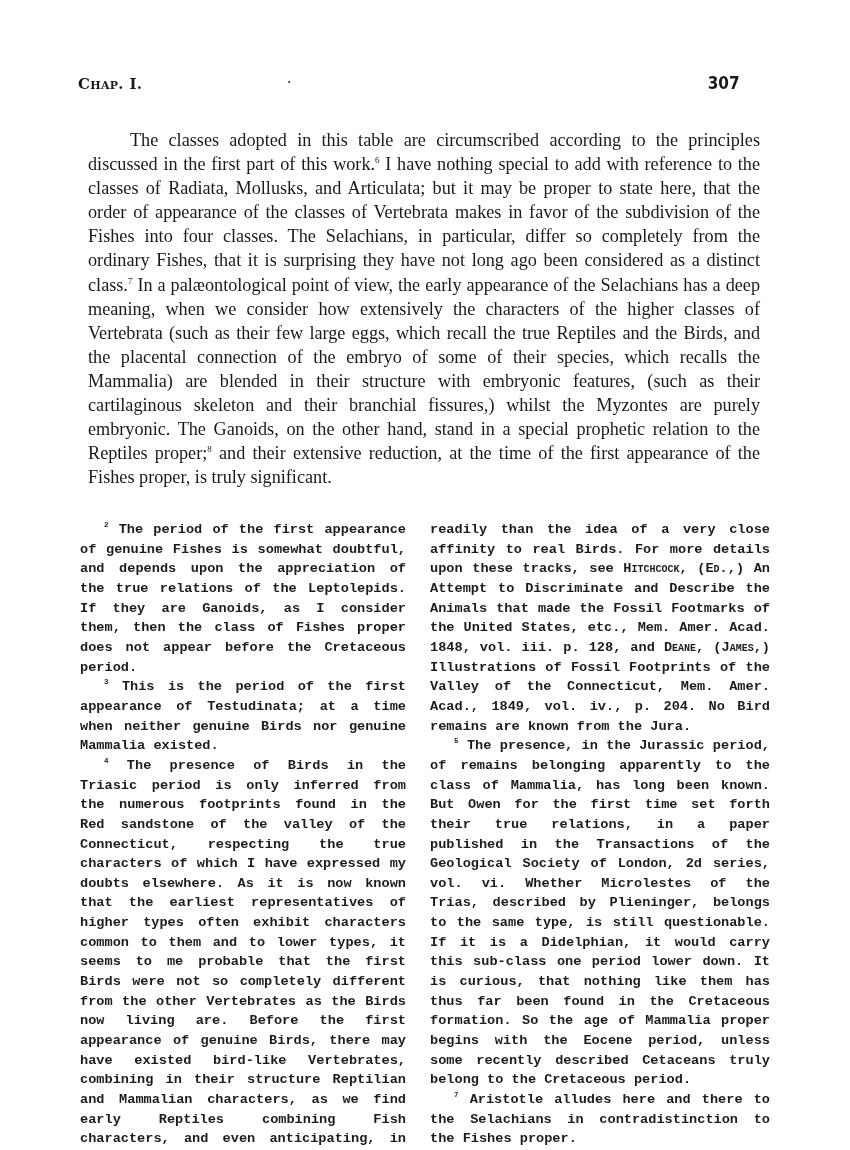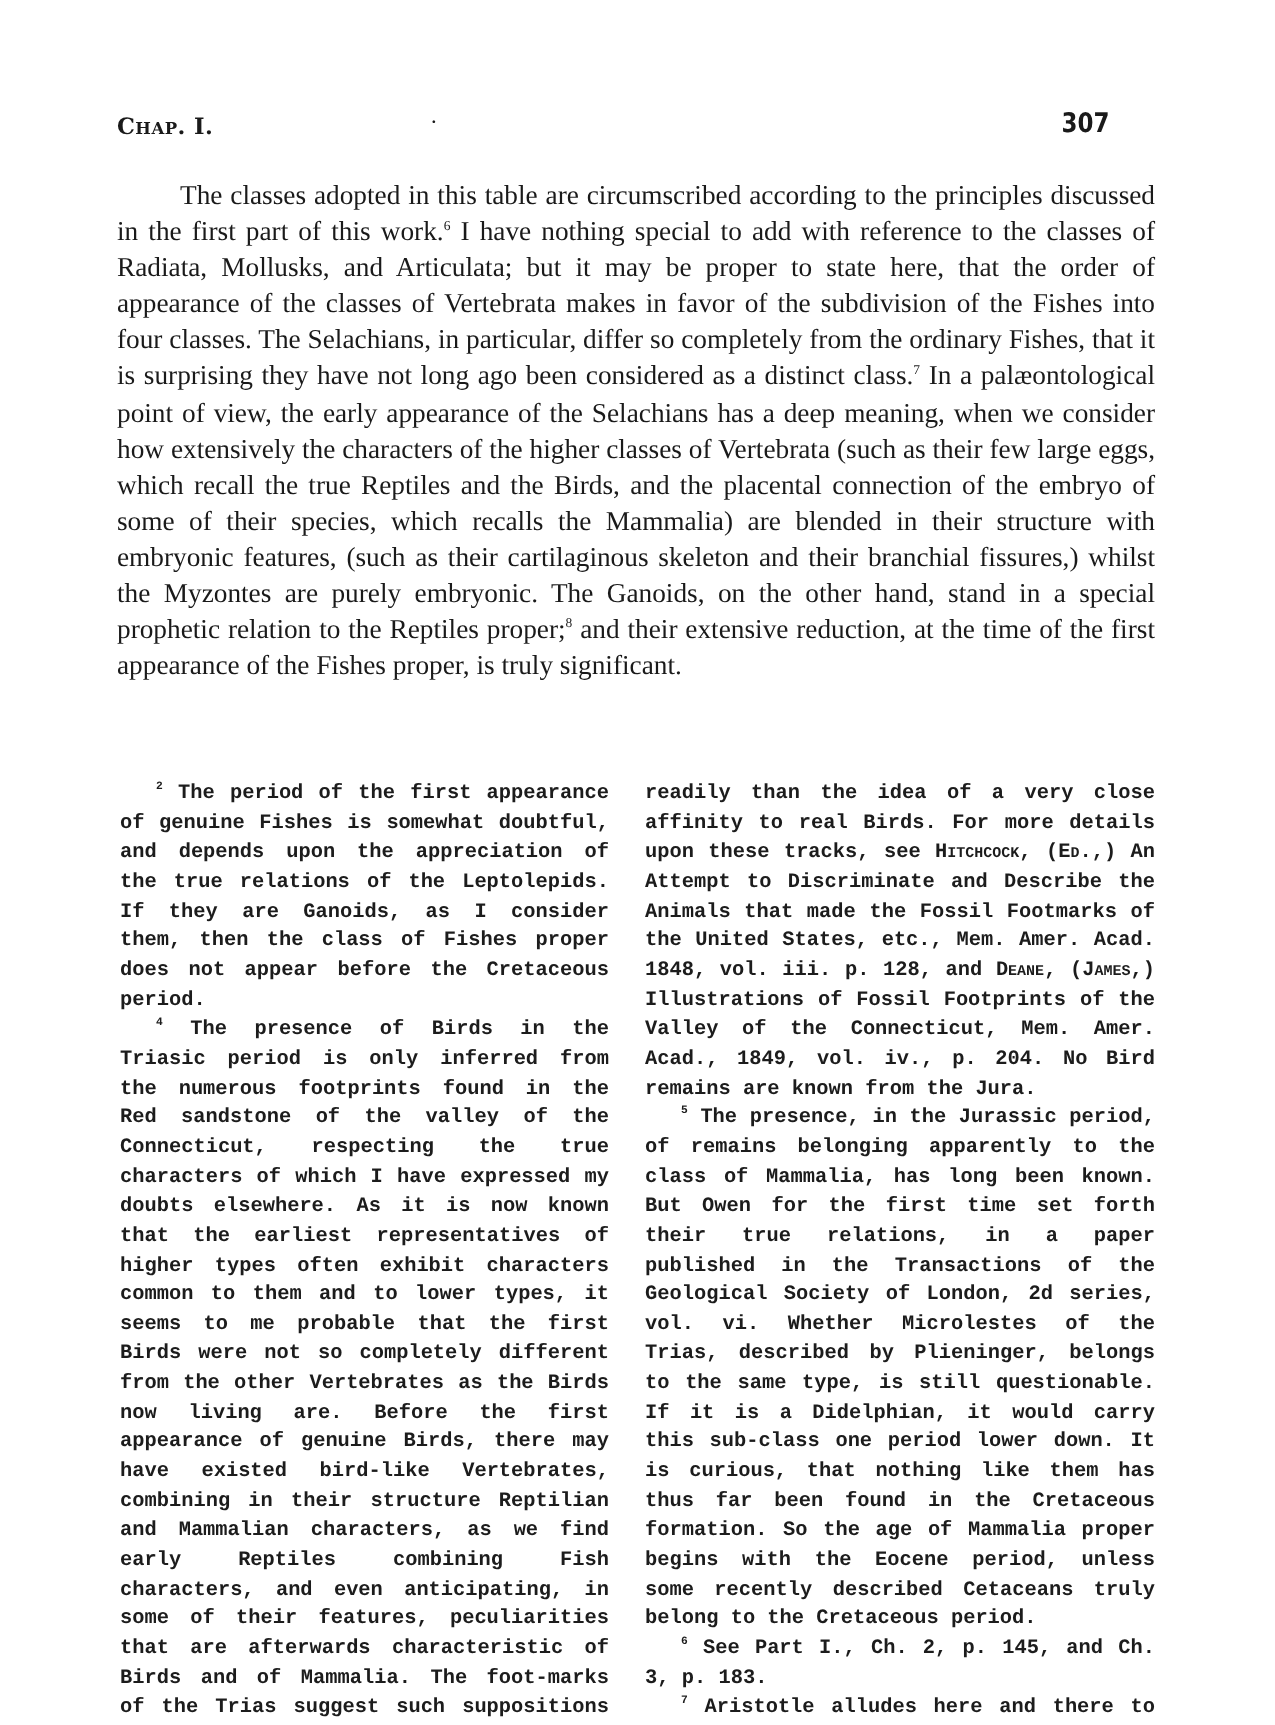--- a/index.html
+++ b/index.html
@@ -63,21 +63,21 @@
     left: 78px;
     top: 118px;
     width: 692px;
     font-family: "Liberation Serif", "DejaVu Serif", serif;
     font-size: 18.2px;
     line-height: 24.1px;
     text-align: justify;
     margin: 0;
   }
   .main-text p {
-    margin: 0;
+    margin: 10px;
     text-indent: 42px;
   }
   sup {
     font-size: 9px;
     line-height: 0;
     vertical-align: 7px;
   }
   .notes {
     position: absolute;
     top: 520px;
@@ -108,23 +108,23 @@
     <span class="rh-dot">·</span>
     <span class="rh-right">307</span>
   </div>
 
   <div class="main-text">
     <p><span>The classes adopted in this table are circumscribed according to the principles discussed in the first part of this work.</span><sup>6</sup><span> I have nothing special to add with reference to the classes of Radiata, Mollusks, and Articulata; but it may be proper to state here, that the order of appearance of the classes of Vertebrata makes in favor of the subdivision of the Fishes into four classes.  The Selachians, in particular, differ so completely from the ordinary Fishes, that it is surprising they have not long ago been considered as a distinct class.</span><sup>7</sup><span>  In a palæontological point of view, the early appearance of the Selachians has a deep meaning, when we consider how extensively the characters of the higher classes of Vertebrata (such as their few large eggs, which recall the true Reptiles and the Birds, and the placental connection of the embryo of some of their species, which recalls the Mammalia) are blended in their structure with embryonic features, (such as their cartilaginous skeleton and their branchial fissures,) whilst the Myzontes are purely embryonic.  The Ganoids, on the other hand, stand in a special prophetic relation to the Reptiles proper;</span><sup>8</sup><span> and their extensive reduction, at the time of the first appearance of the Fishes proper, is truly significant.</span></p>
   </div>
 
   <div class="notes left">
     <p class="note"><sup>2</sup> <span>The period of the first appearance of genuine Fishes is somewhat doubtful, and depends upon the appreciation of the true relations of the Leptolepids. If they are Ganoids, as I consider them, then the class of Fishes proper does not appear before the Cretaceous period.</span></p>
+    <p class="note"><sup>3</sup> <span>This is the period of the first appearance of Testudinata; at a time when neither genuine Birds nor genuine Mammalia existed.</span></p>
     <p class="note"><sup>4</sup> <span>The presence of Birds in the Triasic period is only inferred from the numerous footprints found in the Red sandstone of the valley of the Connecticut, respecting the true characters of which I have expressed my doubts elsewhere.  As it is now known that the earliest representatives of higher types often exhibit characters common to them and to lower types, it seems to me probable that the first Birds were not so completely different from the other Vertebrates as the Birds now living are.  Before the first appearance of genuine Birds, there may have existed bird-like Vertebrates, combining in their structure Reptilian and Mammalian characters, as we find early Reptiles combining Fish characters, and even anticipating, in some of their features, peculiarities that are afterwards characteristic of Birds and of Mammalia.  The foot-marks of the Trias suggest such suppositions much more</span></p>
   </div>
 
   <div class="notes right">
     <p class="note cont"><span>readily than the idea of a very close affinity to real Birds.  For more details upon these tracks, see </span><span class="sc">Hitchcock</span><span>, (</span><span class="sc">Ed.</span><span>,) An Attempt to Discriminate and Describe the Animals that made the Fossil Footmarks of the United States, etc., Mem. Amer. Acad. 1848, vol. iii. p. 128, and </span><span class="sc">Deane</span><span>, (</span><span class="sc">James</span><span>,) Illustrations of Fossil Footprints of the Valley of the Connecticut, Mem. Amer. Acad., 1849, vol. iv., p. 204. No Bird remains are known from the Jura.</span></p>
     <p class="note"><sup>5</sup> <span>The presence, in the Jurassic period, of remains belonging apparently to the class of Mammalia, has long been known.  But Owen for the first time set forth their true relations, in a paper published in the Transactions of the Geological Society of London, 2d series, vol. vi.  Whether Microlestes of the Trias, described by Plieninger, belongs to the same type, is still questionable.  If it is a Didelphian, it would carry this sub-class one period lower down.  It is curious, that nothing like them has thus far been found in the Cretaceous formation.  So the age of Mammalia proper begins with the Eocene period, unless some recently described Cetaceans truly belong to the Cretaceous period.</span></p>
-    <p class="note"><sup>6</sup> <span>See Part I., Ch. 2, p. 145, and Ch. 3, p. 183.</span></p>
     <p class="note"><sup>7</sup> <span>Aristotle alludes here and there to the Selachians in contradistinction to the Fishes proper.</span></p>
   </div>
 
 </div>
 
 </body></html>

